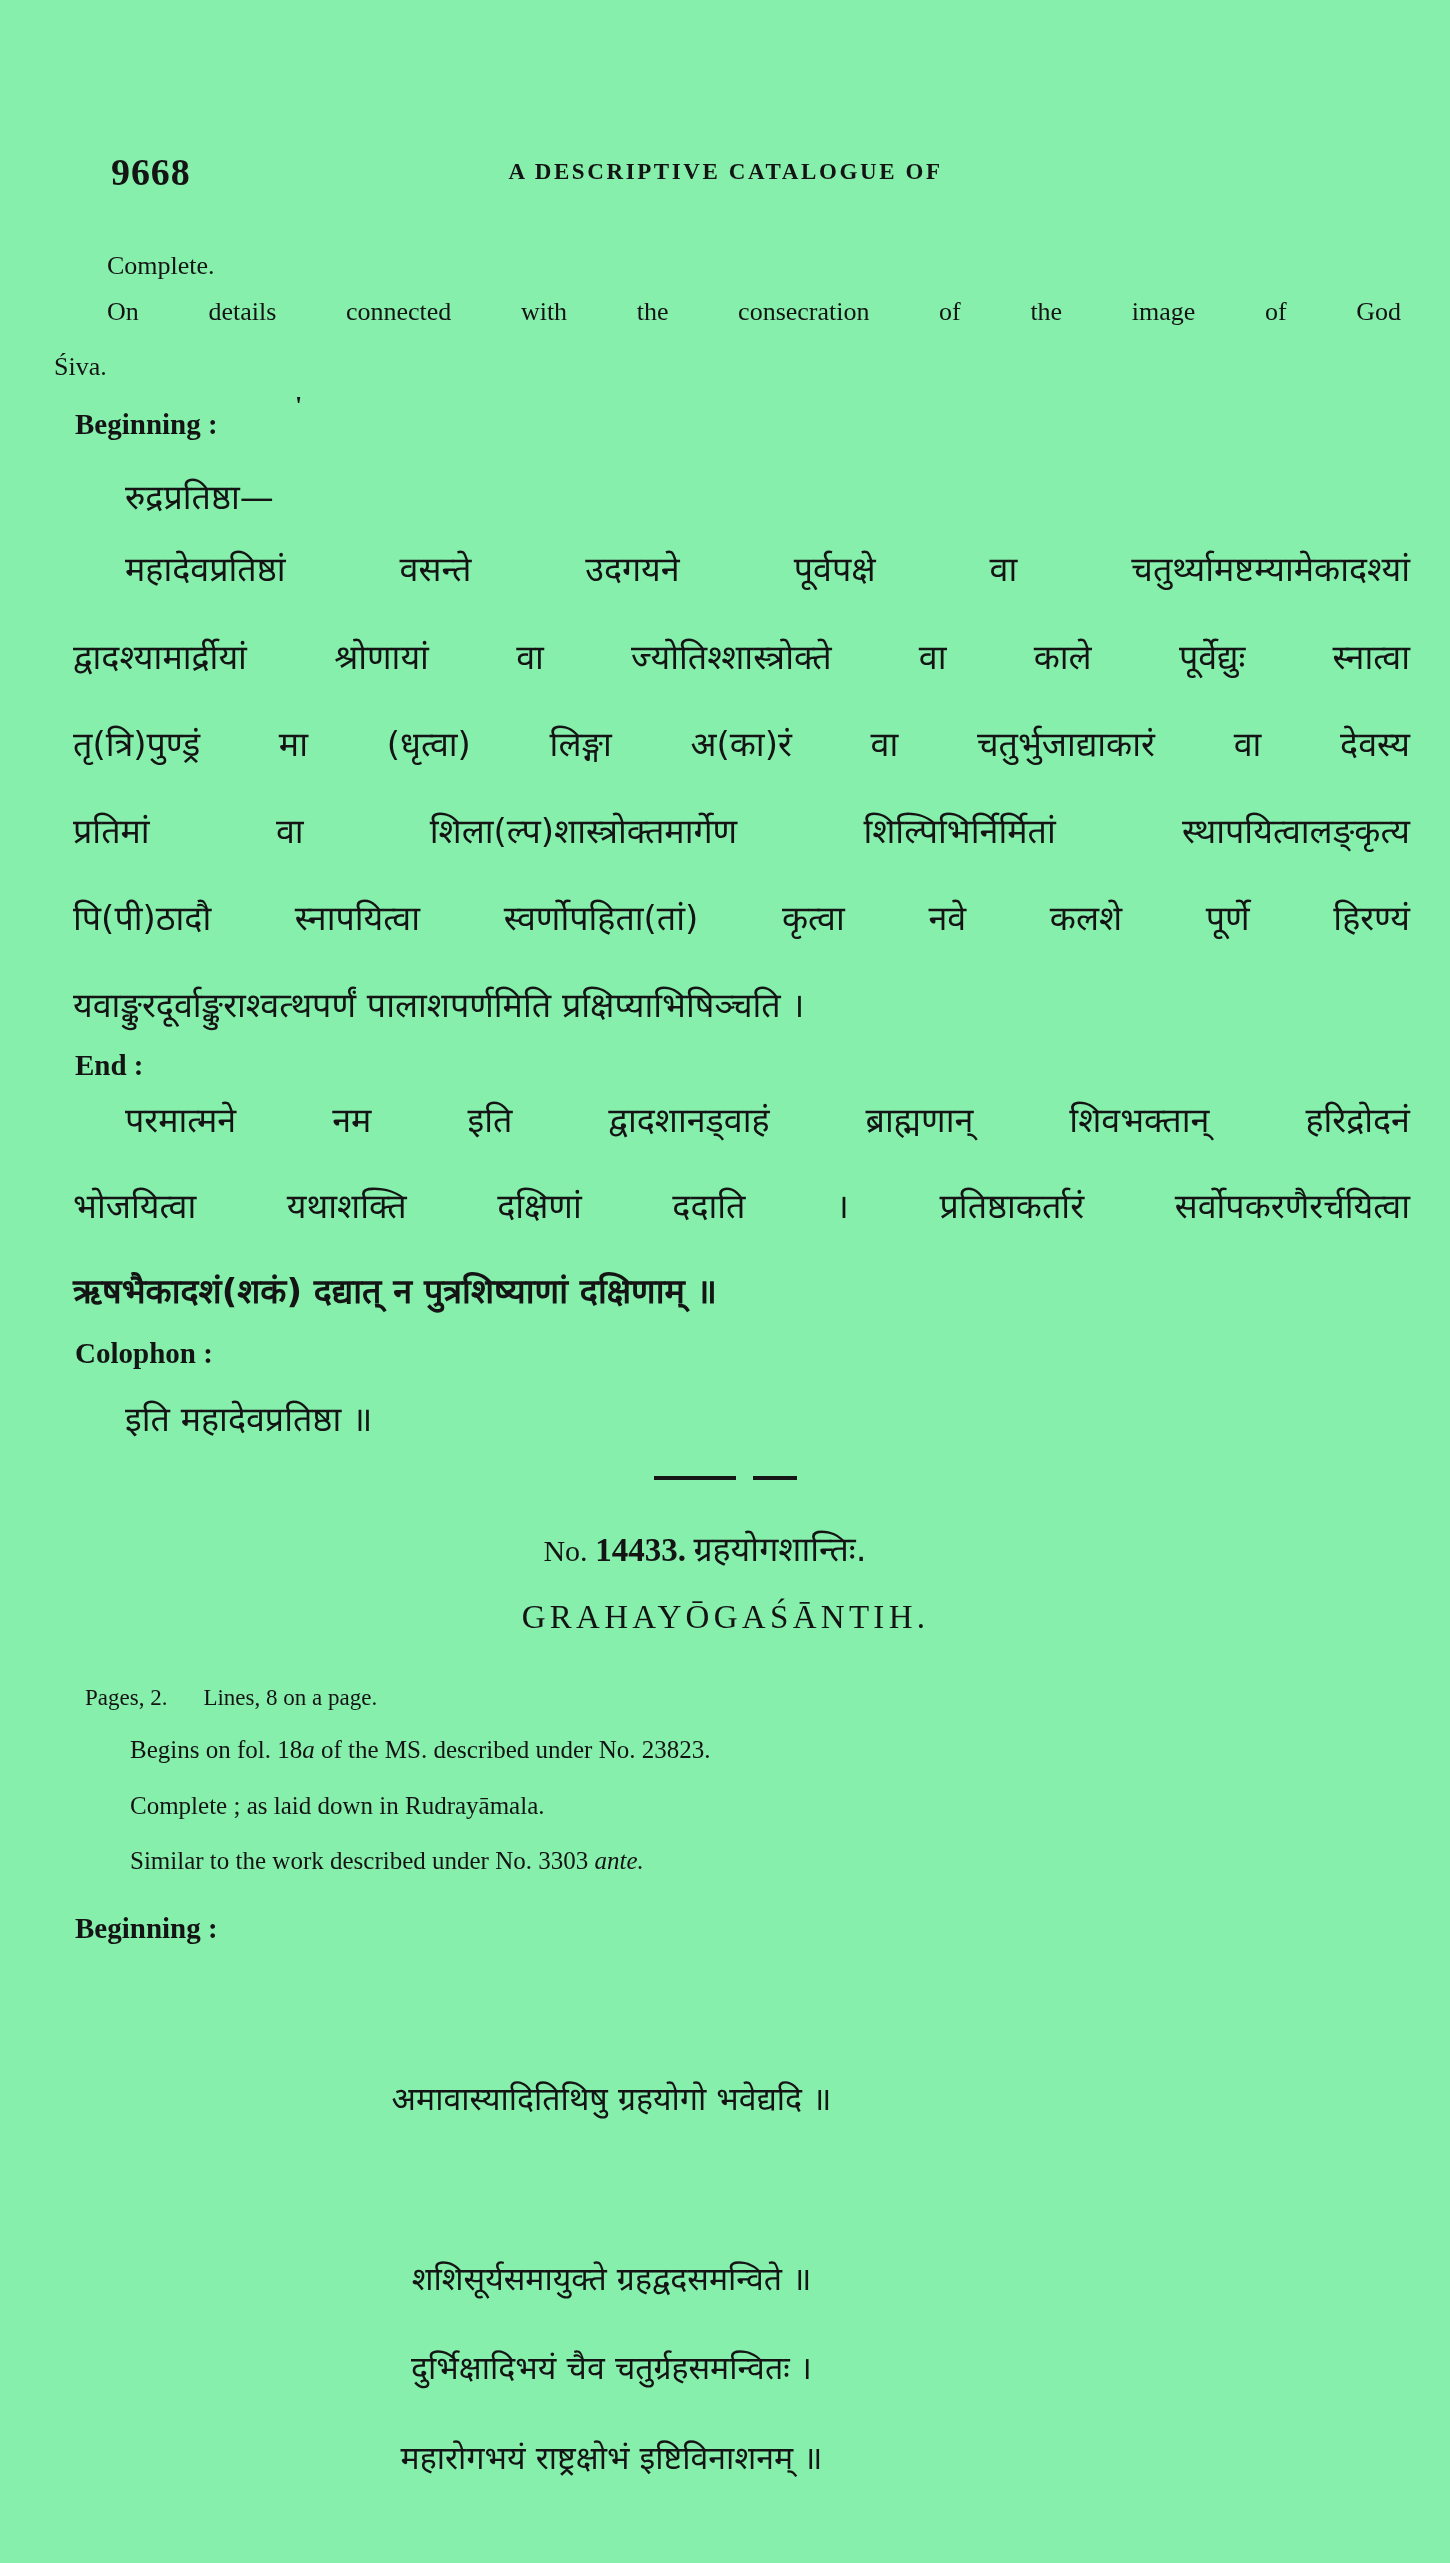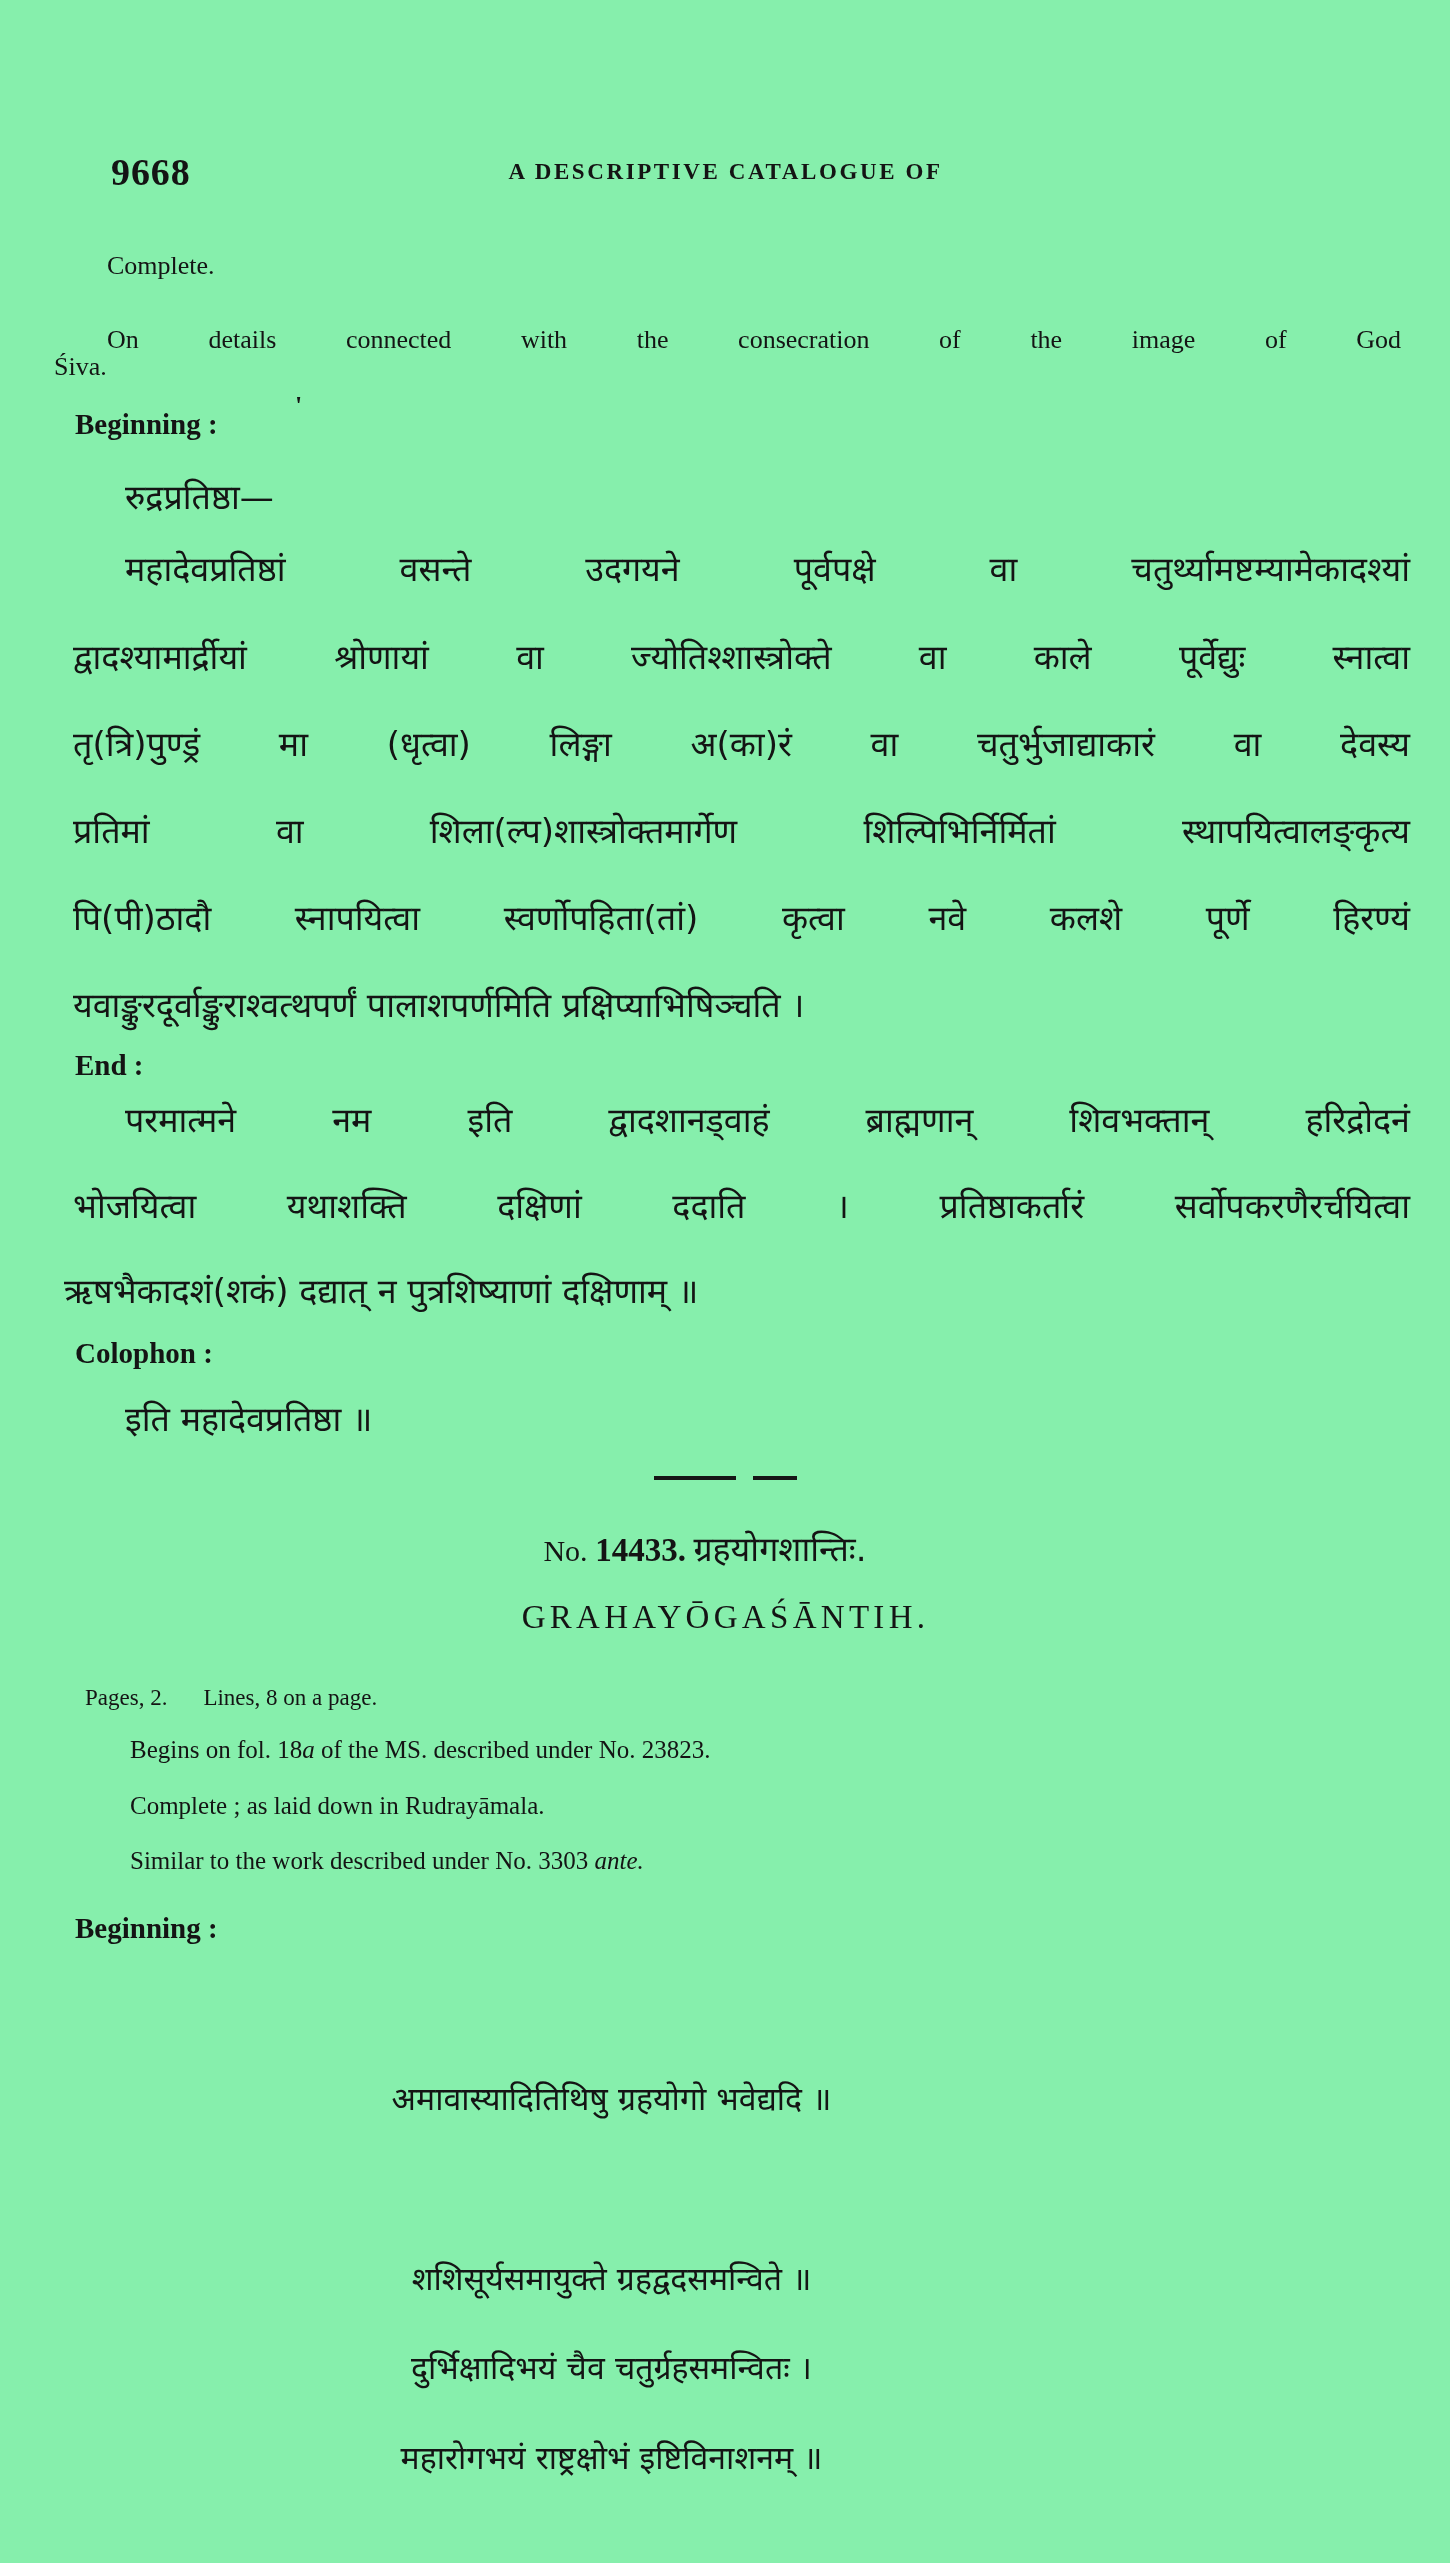--- a/index.html
+++ b/index.html
@@ -50,21 +50,20 @@
     white-space: nowrap;
   }
   .dev-just {
     white-space: normal;
     text-align: justify;
     text-align-last: justify;
   }
   .en-just {
     text-align: justify;
     text-align-last: justify;
-    margin-top: 28px;
   }
   .divider {
     width: 1451px;
     display: flex;
     justify-content: center;
     align-items: center;
     gap: 17px;
   }
   .divider .bar1 { width: 82px; height: 4.3px; background: #161616; }
   .divider .bar2 { width: 44px; height: 4.3px; background: #161616; }
@@ -111,21 +110,21 @@
   <div class="abs dev-line dev dev-just" style="left:125px; top:549px; width:1285px;">महादेवप्रतिष्ठां वसन्ते उदगयने पूर्वपक्षे वा चतुर्थ्यामष्टम्यामेकादश्यां</div>
   <div class="abs dev-line dev dev-just" style="left:73px; top:724px; width:1337px;">तृ(त्रि)पुण्ड्रं मा (धृत्वा) लिङ्गा अ(का)रं वा चतुर्भुजाद्याकारं वा देवस्य</div>
   <div class="abs dev-line dev dev-just" style="left:73px; top:637px; width:1337px;">द्वादश्यामार्द्रीयां श्रोणायां वा ज्योतिश्शास्त्रोक्ते वा काले पूर्वेद्युः स्नात्वा</div>
   <div class="abs dev-line dev dev-just" style="left:73px; top:811px; width:1337px;">प्रतिमां वा शिला(ल्प)शास्त्रोक्तमार्गेण शिल्पिभिर्निर्मितां स्थापयित्वालङ्कृत्य</div>
   <div class="abs dev-line dev dev-just" style="left:73px; top:898px; width:1337px;">पि(पी)ठादौ स्नापयित्वा स्वर्णोपहिता(तां) कृत्वा नवे कलशे पूर्णे हिरण्यं</div>
   <div class="abs dev-line dev" style="left:73px; top:985px;">यवाङ्कुरदूर्वाङ्कुराश्वत्थपर्णं पालाशपर्णमिति प्रक्षिप्याभिषिञ्चति ।</div>
 
   <div class="abs label en" style="left:75px; top:1049px;">End :</div>
   <div class="abs dev-line dev dev-just" style="left:125px; top:1100px; width:1285px;">परमात्मने नम इति द्वादशानड्वाहं ब्राह्मणान् शिवभक्तान् हरिद्रोदनं</div>
   <div class="abs dev-line dev dev-just" style="left:73px; top:1186px; width:1337px;">भोजयित्वा यथाशक्ति दक्षिणां ददाति । प्रतिष्ठाकर्तारं सर्वोपकरणैरर्चयित्वा</div>
-  <div class="abs dev-line dev" style="left:64px; top:1271px;">ऋषभैकादशं(शकं) दद्यात् न पुत्रशिष्याणां दक्षिणाम् ॥</div>
+  <div class="abs dev-line dev" style="left:73px; top:1271px;font-weight:bold;">ऋषभैकादशं(शकं) दद्यात् न पुत्रशिष्याणां दक्षिणाम् ॥</div>
 
   <div class="abs label en" style="left:75px; top:1337px;">Colophon :</div>
   <div class="abs dev-line dev" style="left:125px; top:1399px;">इति महादेवप्रतिष्ठा ॥</div>
 
   <div class="abs divider" style="left:0px; top:1476px;">
     <span class="bar1"></span>
     <span class="bar2"></span>
   </div>
 
   <div class="abs entry-no-line en" style="left:0px; top:1525px;">

